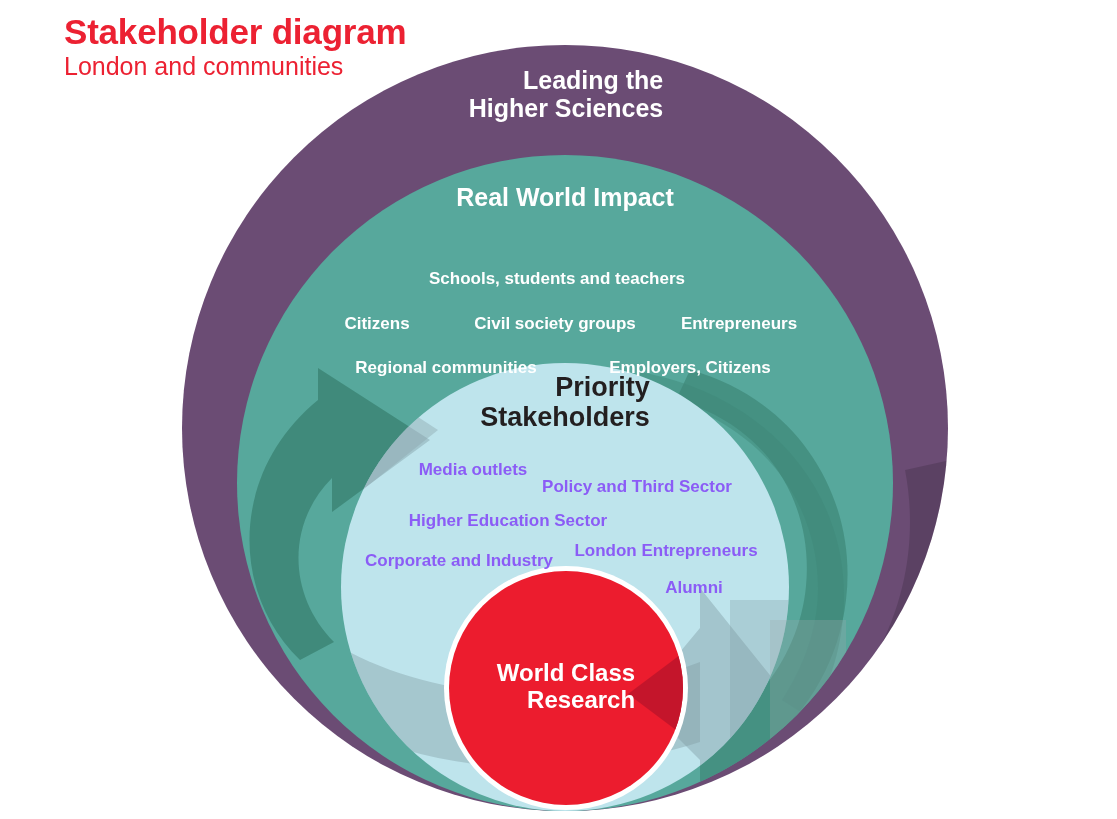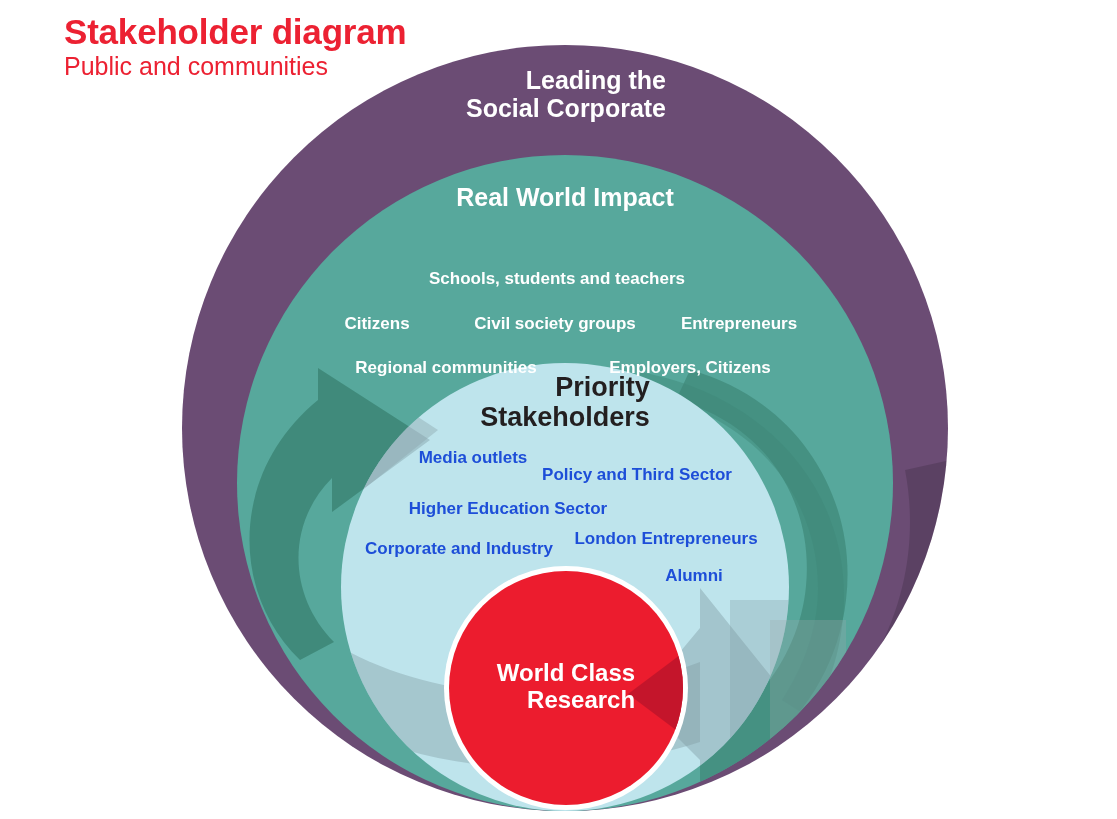--- a/index.html
+++ b/index.html
@@ -76,21 +76,22 @@
   }
   .item-white {
     font-size: 17px;
     font-weight: bold;
     color: #ffffff;
     margin-top: 31px;
   }
   .item-dark {
     font-size: 17px;
     font-weight: bold;
-    color: #1d4ed8;
+    color: #8b5cf6;
+    margin-top: 12px;
   }
 </style>
 </head>
 <body>
 
 <svg id="canvas" viewBox="0 0 1117 819" xmlns="http://www.w3.org/2000/svg">
   <defs>
     <clipPath id="clip-outer">
       <circle cx="565" cy="428" r="383"></circle>
     </clipPath>
@@ -163,26 +164,26 @@
 
   <circle cx="566" cy="688" r="122" fill="#FFFFFF"></circle>
   <circle cx="566" cy="688" r="117" fill="#EC1C2E"></circle>
   <g clip-path="url(#clip-core)">
     <path d="M700 640 L 628 694 L 700 748 Z" fill="#C4152B"></path>
   </g>
 </svg>
 
 <div class="header">
   <div class="header-title">Stakeholder diagram</div>
-  <div class="header-sub">Public and communities</div>
+  <div class="header-sub">London and communities</div>
 </div>
 
 <div class="lbl ring-title outer" style="left:566px; top:66px;">
   <div>Leading the</div>
-  <div>Social Corporate</div>
+  <div>Higher Sciences</div>
 </div>
 
 <div class="lbl ring-title mid" style="left:565px; top:183px;">
   <div>Real World Impact</div>
 </div>
 
 <div class="lbl item-white" style="left:557px; top:238px;">Schools, students and teachers</div>
 
 <div class="lbl item-white" style="left:377px; top:283px;">Citizens</div>
 

